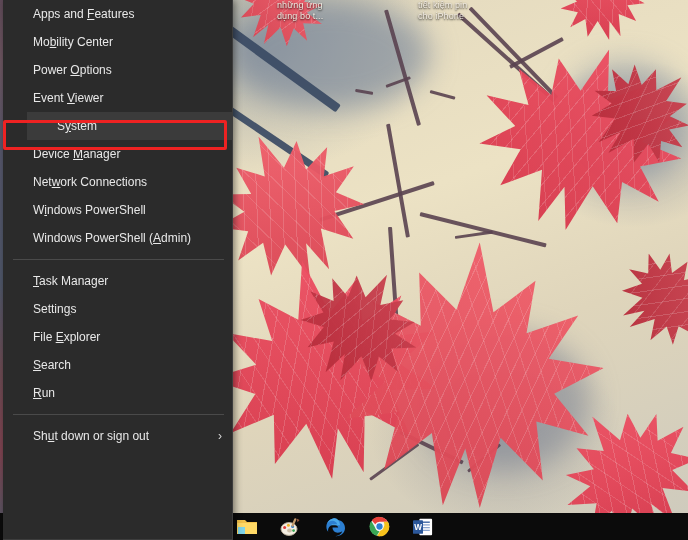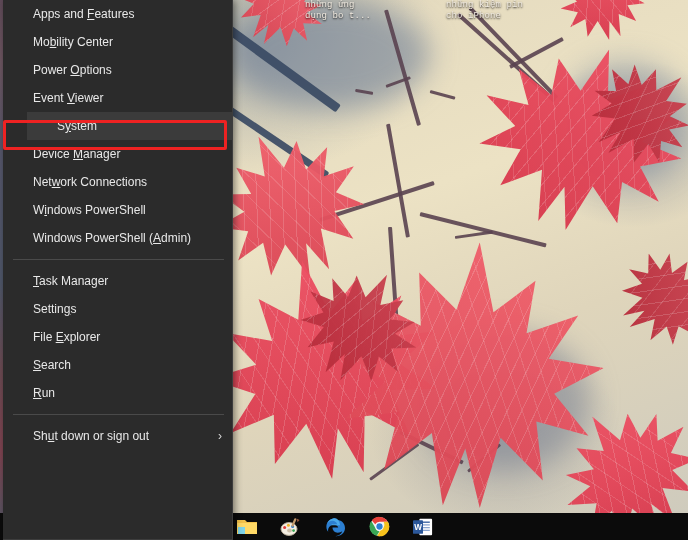--- a/index.html
+++ b/index.html
@@ -87,25 +87,24 @@
   }
   .leaf.dark { background: #c6313f; }
   .leaf.light { background: #f2525f; }
 
   
   .caption {
     position: absolute;
     color: #f0eae0;
     font-size: 9px;
     line-height: 11px;
-    font-family: Liberation Mono, monospace;
+    font-family: Liberation Sans, sans-serif;
     text-shadow: 0 1px 2px rgba(0,0,0,0.9);
     white-space: pre-line;
     letter-spacing: 0.1px;
-    margin-left: 28px;
   }
 
   
   #taskbar {
     position: absolute;
     left: 0; bottom: 0;
     width: 688px; height: 27px;
     background: #0b0b0b;
     display: flex;
     align-items: center;
@@ -239,21 +238,21 @@
       <div class="leaf" style="left:210px; top:258px; width:230px; height:220px; transform:rotate(-12deg);"></div>
       <div class="leaf light" style="left:338px; top:242px; width:265px; height:265px; transform:rotate(4deg);"></div>
       <div class="leaf dark" style="left:300px; top:268px; width:120px; height:115px; transform:rotate(28deg);"></div>
       <div class="leaf" style="left:560px; top:405px; width:140px; height:135px; transform:rotate(-34deg);"></div>
       <div class="leaf dark" style="left:620px; top:250px; width:95px;  height:95px;  transform:rotate(60deg);"></div>
       <div class="leaf light" style="left:236px; top:-38px; width:90px;  height:85px;  transform:rotate(32deg);"></div>
       <div class="leaf" style="left:560px; top:-40px; width:85px;  height:80px;  transform:rotate(-18deg);"></div>
 
       <div class="caption" style="left:277px; top:0px;">những ứng
 dụng bo t...</div>
-      <div class="caption" style="left:418px; top:0px;">những kiệm pin
+      <div class="caption" style="left:418px; top:0px;">tiết kiệm pin
 cho iPhone</div>
     </div>
 
     <div id="left-sliver"></div>
 
     <div id="taskbar">
       <div id="taskbar-icons">
 
         <div class="tb-icon" title="File Explorer">
           <svg width="22" height="20" viewBox="0 0 22 20">

